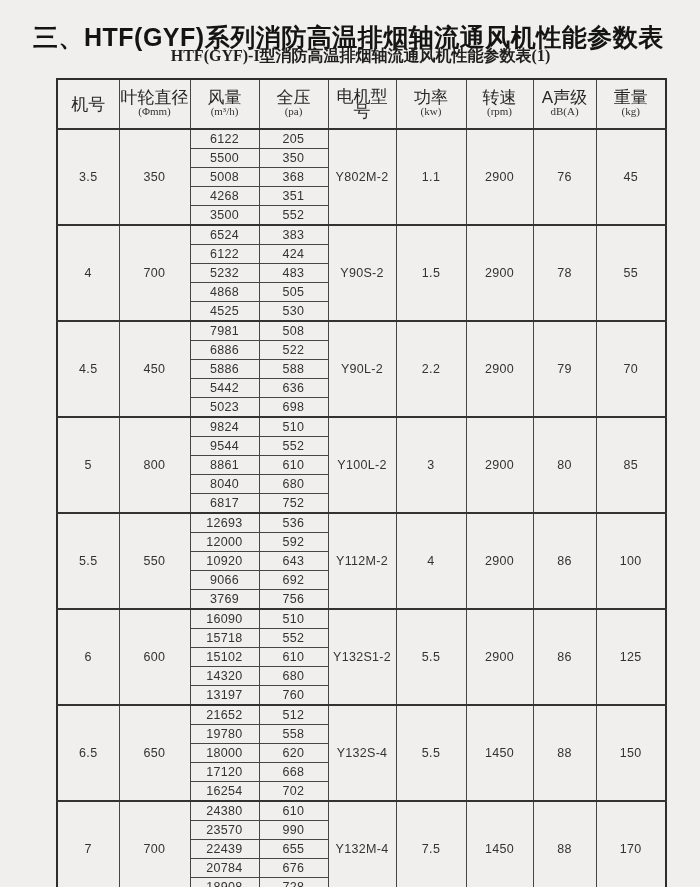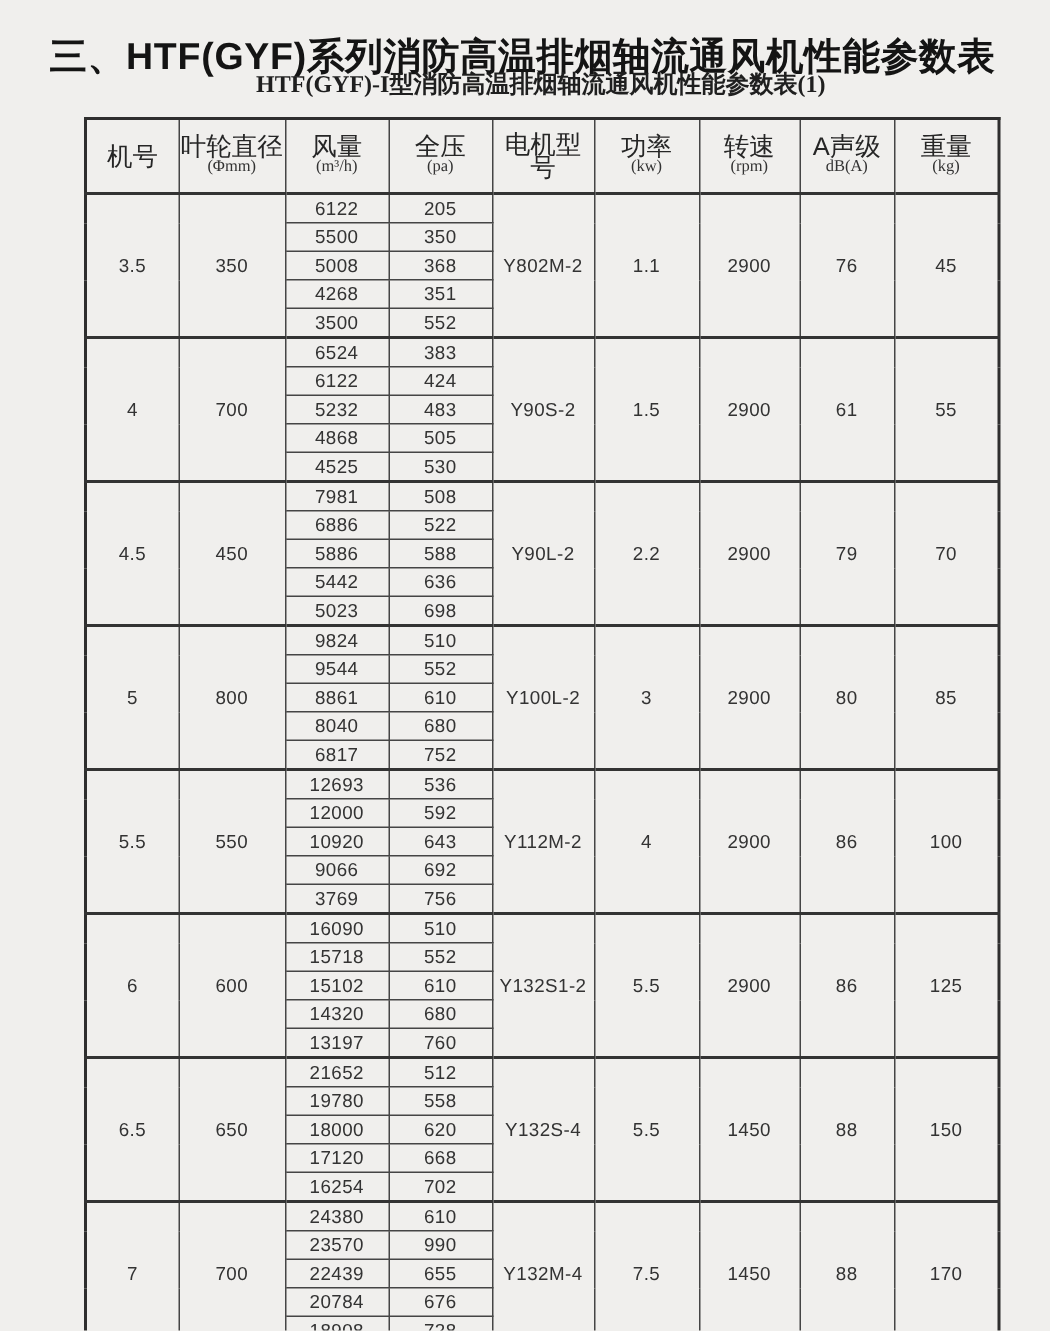--- a/index.html
+++ b/index.html
@@ -164,21 +164,21 @@
         <td>552</td>
       </tr>
       <tr class="group-start">
         <td rowspan="5">4</td>
         <td rowspan="5">700</td>
         <td>6524</td>
         <td>383</td>
         <td rowspan="5">Y90S-2</td>
         <td rowspan="5">1.5</td>
         <td rowspan="5">2900</td>
-        <td rowspan="5">61</td>
+        <td rowspan="5">78</td>
         <td rowspan="5">55</td>
       </tr>
       <tr>
         <td>6122</td>
         <td>424</td>
       </tr>
       <tr>
         <td>5232</td>
         <td>483</td>
       </tr>

